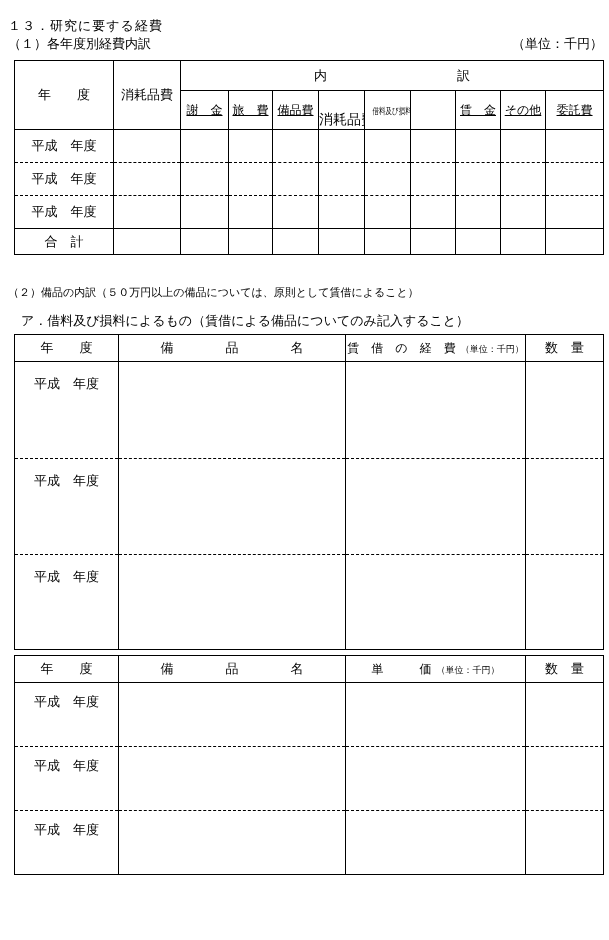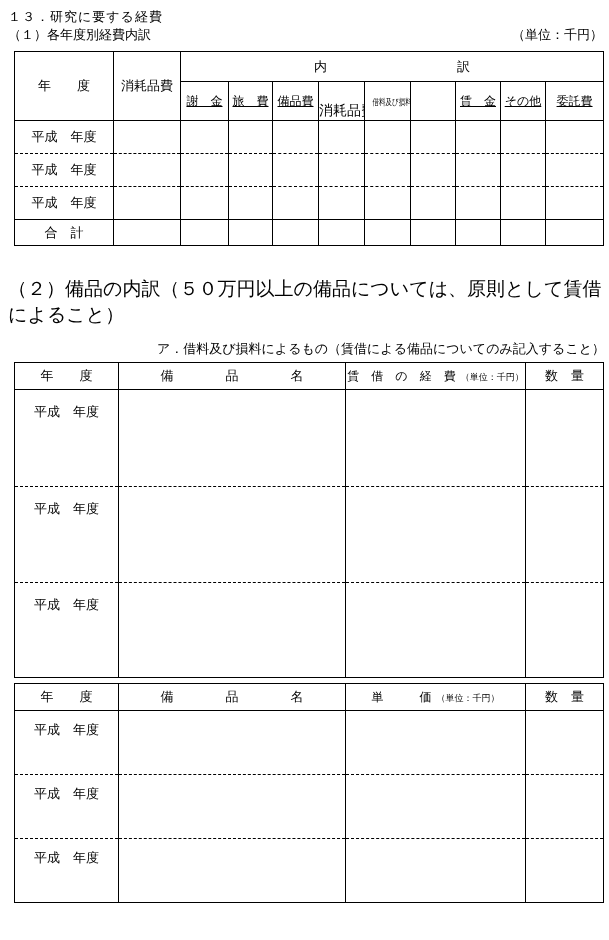--- a/index.html
+++ b/index.html
@@ -2,29 +2,29 @@
 <html><head>
 <meta charset="utf-8">
 <style>
   html,body{margin:0;padding:0;background:#fff;}
   body{
     width:609px;height:940px;
     font-family:"Liberation Sans","DejaVu Sans",sans-serif;
     color:#000;font-size:13px;
     overflow:hidden;
   }
-  .page{padding:8px 0 0 8px;}
+  .page{padding:17px 0 0 8px;}
   .title{font-size:13px;letter-spacing:1px;}
   .sec-row{
     display:flex;justify-content:space-between;align-items:flex-end;
     width:595px;margin-top:0;
   }
   .heading{font-size:13px;}
-  .sec2-heading{margin-top:30px;font-size:19px;}
-  .sub-heading{margin-top:13px;font-size:13px;text-indent:13px;width:597px;line-height:16px;text-align:right;}
+  .sec2-heading{margin-top:30px;font-size:11px;}
+  .sub-heading{margin-top:13px;font-size:13px;text-indent:13px;width:597px;line-height:16px;}
   .sub-heading.gap{margin-top:30px;}
 
   table{border-collapse:collapse;table-layout:fixed;margin:5px 0 0 6px;}
   td{
     border:1px solid #000;
     font-size:13px;text-align:center;vertical-align:middle;
     padding:0;overflow:hidden;white-space:nowrap;
   }
   
   tr.db>td{border-bottom:1px dashed #000;}

